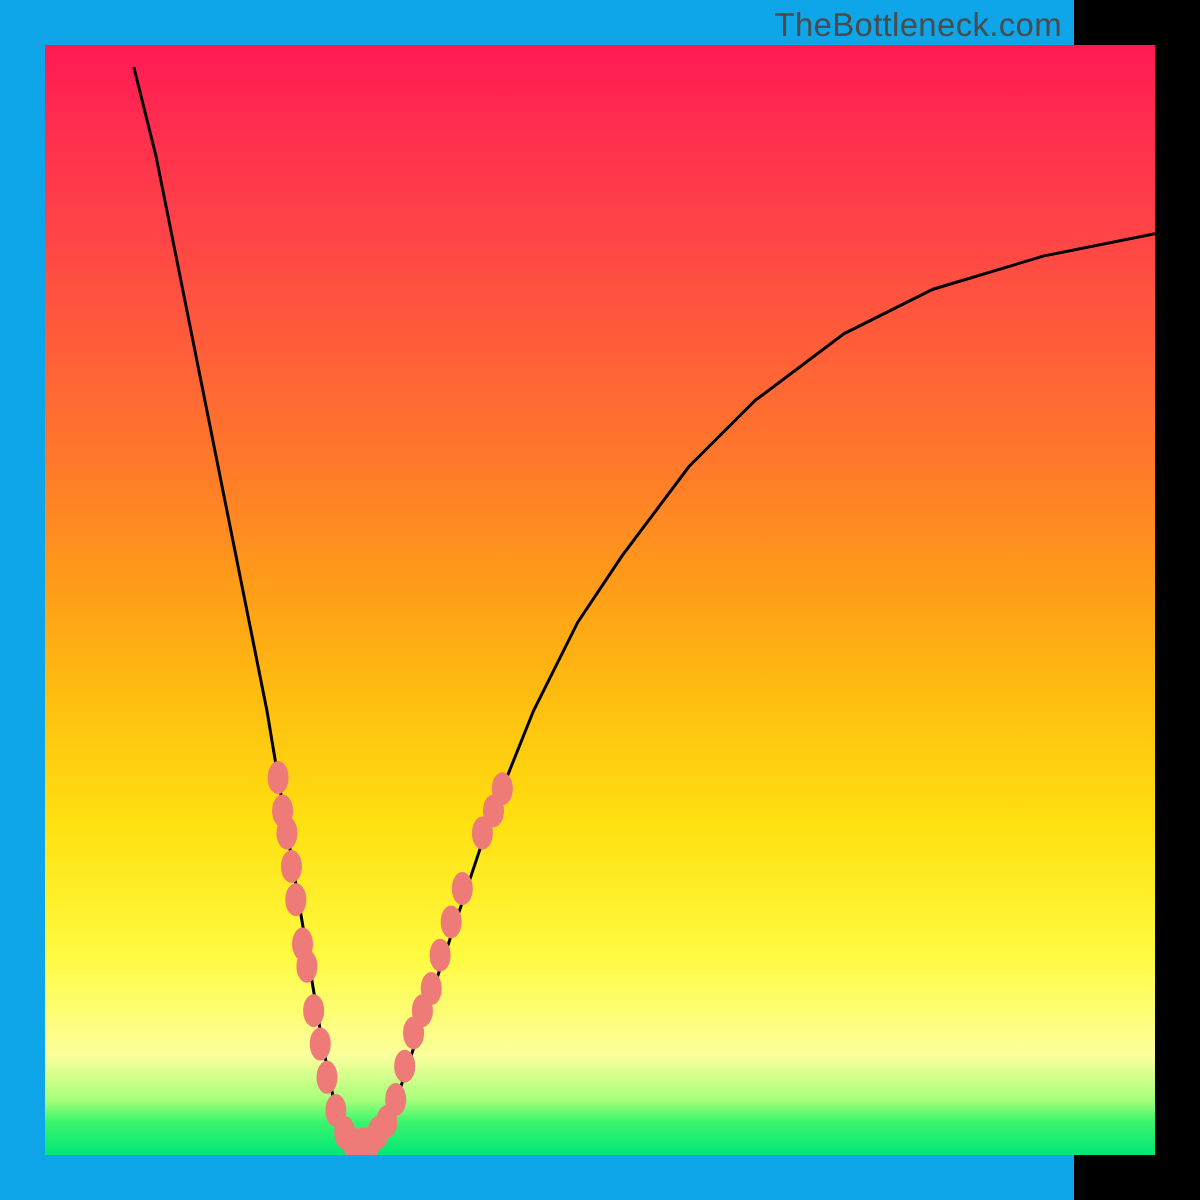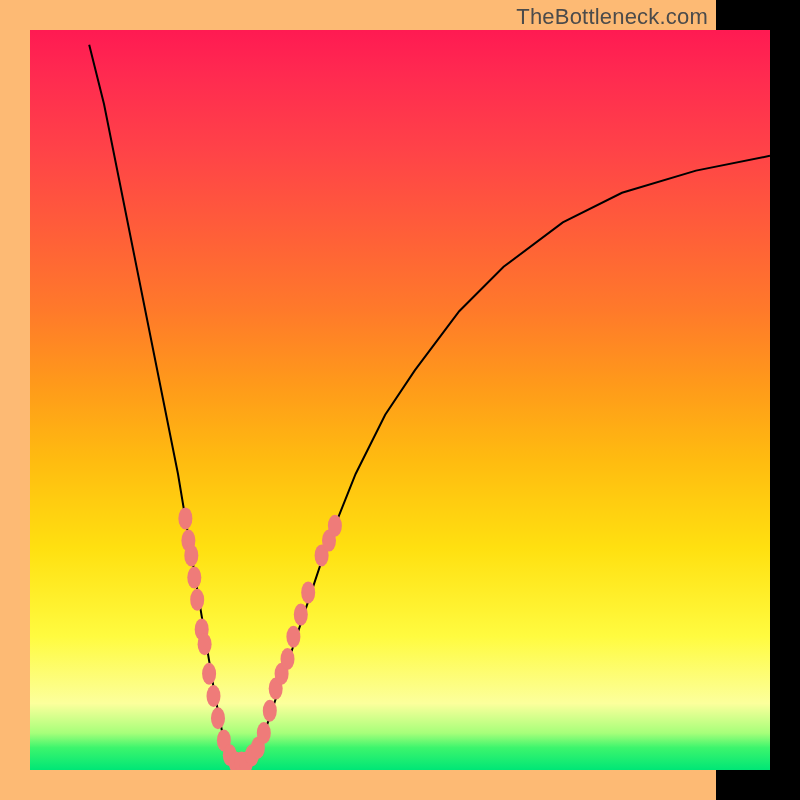--- a/index.html
+++ b/index.html
@@ -9,21 +9,21 @@
     height: 800px;
     overflow: hidden;
     background: #000;
     font-family: Arial, Helvetica, sans-serif;
   }
   .frame {
     position: absolute;
     top: 0; left: 0;
     width: 716px;
     height: 800px;
-    background: #fdba74;
+    background: #0ea5e9;
   }
   .plot {
     position: absolute;
     top: 30px;
     left: 30px;
     width: 740px;
     height: 740px;
     overflow: hidden;
   }
   .gradient {

